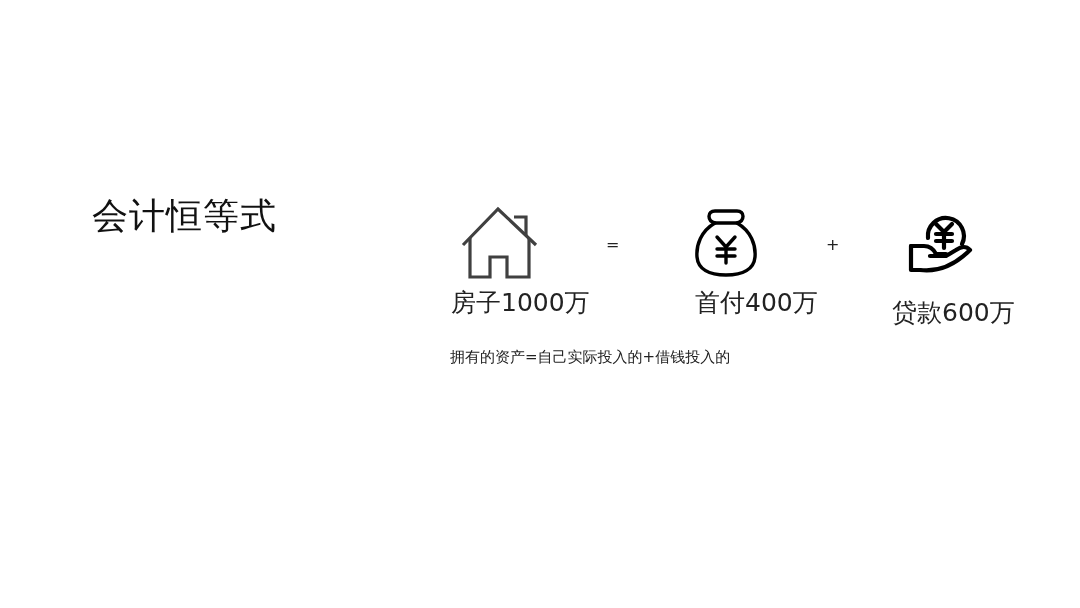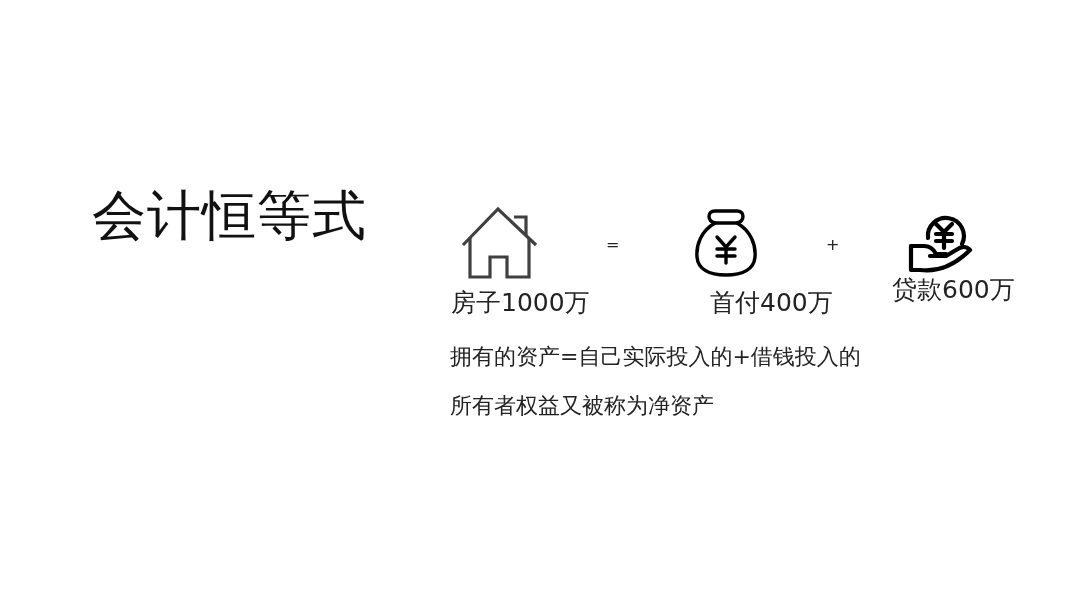--- a/index.html
+++ b/index.html
@@ -3,26 +3,26 @@
   <meta charset="utf-8">
   <style>
     html, body { margin: 0; padding: 0; }
     body {
       width: 1080px; height: 608px; background: #ffffff;
       position: relative; overflow: hidden;
       font-family: "DejaVu Sans", "Liberation Sans", sans-serif;
       color: #1a1a1a;
     }
     .abs { position: absolute; white-space: nowrap; }
-    .title { left: 92px; top: 188px; font-size: 54px; line-height: 56px; color: #111; letter-spacing: 1px; }
+    .title { left: 92px; top: 188px; font-size: 36px; line-height: 56px; color: #111; letter-spacing: 1px; }
     .subtitle { left: 92px; top: 298px; font-size: 21px; line-height: 28px; color: #222; }
     .icon { position: absolute; }
     .label { font-size: 25px; line-height: 24px; color: #222; }
     .op { font-size: 16px; line-height: 20px; color: #222; }
-    .para { left: 450px; font-size: 22px; line-height: 26px; color: #222; }
+    .para { left: 450px; font-size: 15px; line-height: 26px; color: #222; }
   </style>
 </head>
 <body>
 
 <div style="position:absolute;inset:0;">
 
   <div class="abs title">会计恒等式</div>
 
   <div class="icon" style="left:460px;top:205px;width:80px;height:78px;">
     <svg width="80" height="78" viewBox="0 0 80 78">
@@ -42,36 +42,35 @@
       <g fill="none" stroke="#000" stroke-width="3.4" stroke-linejoin="round" stroke-linecap="round">
         <path d="M22 16 C14 14 14 4 22 4 L44 4 C52 4 52 14 44 16"></path>
         <path d="M22 16 C8 24 3 38 4 50 C5 62 16 68 33 68 C50 68 61 62 62 50 C63 38 58 24 44 16 Z"></path>
         <path d="M24 30 L33 40 L42 30"></path>
         <path d="M33 40 L33 56"></path>
         <path d="M24 42 L42 42"></path>
         <path d="M24 49 L42 49"></path>
       </g>
     </svg>
   </div>
-  <div class="abs label" style="left:710px;top:291px;text-align:right;">首付400万</div>
+  <div class="abs label" style="left:695px;top:291px;text-align:right;">首付400万</div>
 
   <div class="abs op" style="left:826px;top:235px;">+</div>
 
   <div class="icon" style="left:906px;top:208px;width:70px;height:70px;">
     <svg width="70" height="70" viewBox="0 0 70 70">
       <g fill="none" stroke="#000" stroke-width="4.2" stroke-linejoin="round" stroke-linecap="round">
         <path d="M22 30 A18 18 0 1 1 56 36"></path>
         <path d="M30 16 L38 24 L46 16"></path>
         <path d="M38 24 L38 40"></path>
         <path d="M30 26 L46 26"></path>
         <path d="M30 33 L46 33"></path>
         <path d="M5 38 L5 62 L14 62"></path>
         <path d="M5 38 L18 38 C24 38 28 42 30 46 L40 46"></path>
         <path d="M14 62 C30 64 48 58 64 42 C60 38 56 38 50 42 L40 48 L24 48"></path>
       </g>
     </svg>
   </div>
-  <div class="abs label" style="left:892px;top:278px;text-align:right;">贷款600万</div>
+  <div class="abs label" style="left:892px;top:301px;text-align:right;">贷款600万</div>
 
   <div class="abs para" style="top:344px;">拥有的资产=自己实际投入的+借钱投入的</div>
-  <div class="abs para" style="top:393px;">所有者权益又被称为净资产</div>
 
 </div>
 
 </body></html>

